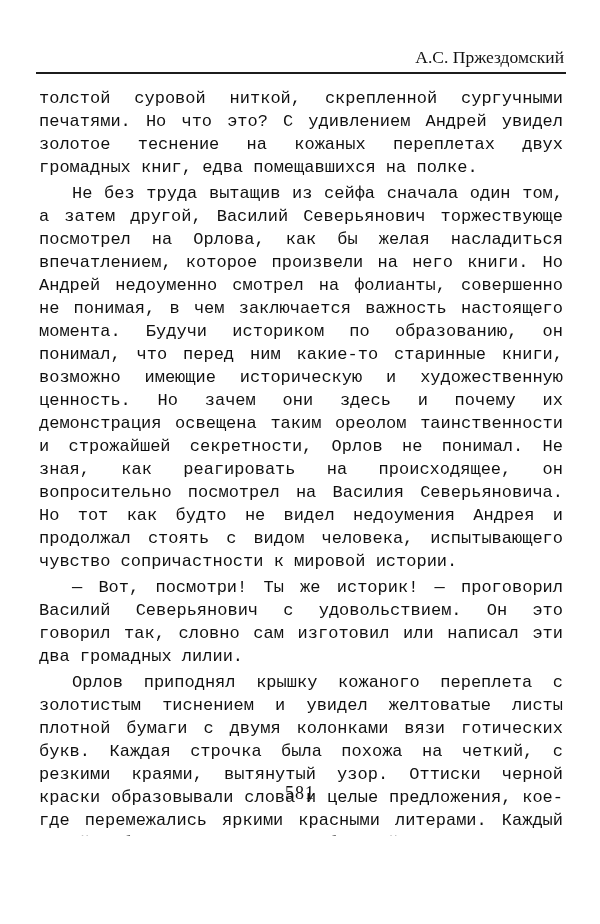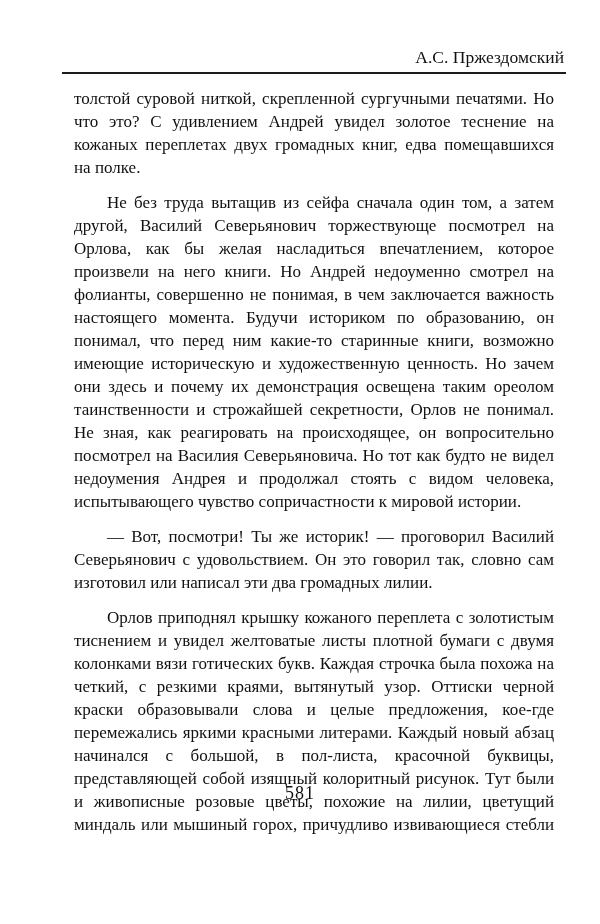--- a/index.html
+++ b/index.html
@@ -6,21 +6,21 @@
     margin: 0;
     padding: 0;
     background: #ffffff;
   }
   .page {
     position: relative;
     width: 600px;
     height: 836px;
     background: #ffffff;
     box-sizing: border-box;
-    padding: 46px 34px 0 62px;
+    padding: 46px 34px 0 36px;
     font-family: "Liberation Serif", "DejaVu Serif", serif;
     color: #111111;
     overflow: hidden;
   }
   .running-header {
     text-align: right;
     font-size: 17.5px;
     line-height: 22px;
     padding-right: 2px;
     color: #111111;
@@ -32,22 +32,23 @@
     height: 0;
   }
   .text-block {
     margin-top: 13px;
     font-size: 17px;
     line-height: 23px;
     text-align: justify;
     color: #101010;
   }
   .para {
-    margin: 12px;
+    margin: 3px;
     text-indent: 0;
+    font-family: Liberation Mono, monospace;
   }
   .para.indent {
     text-indent: 33px;
   }
   .page-footer {
     position: absolute;
     left: 0;
     right: 0;
     bottom: 32px;
     text-align: center;

